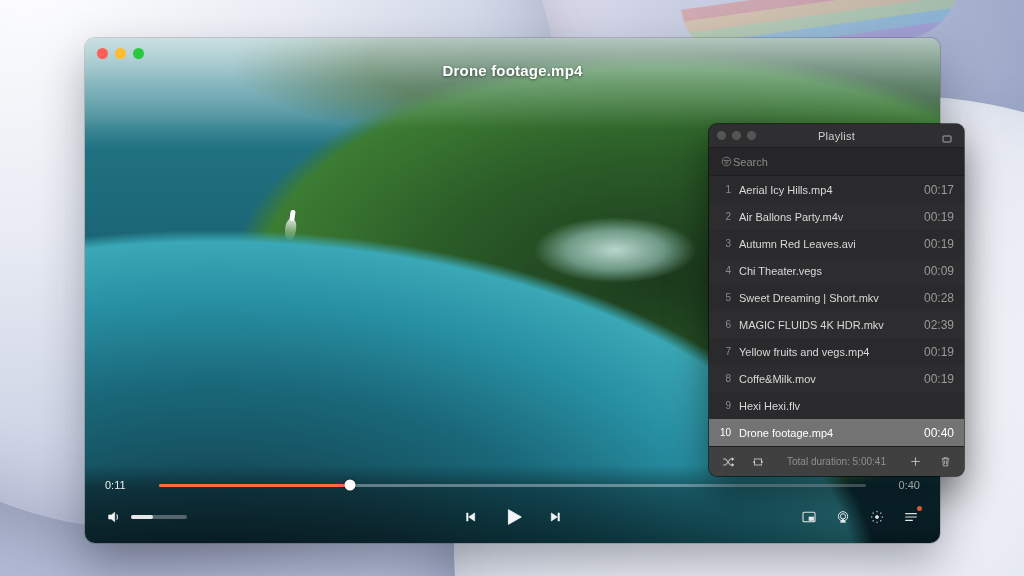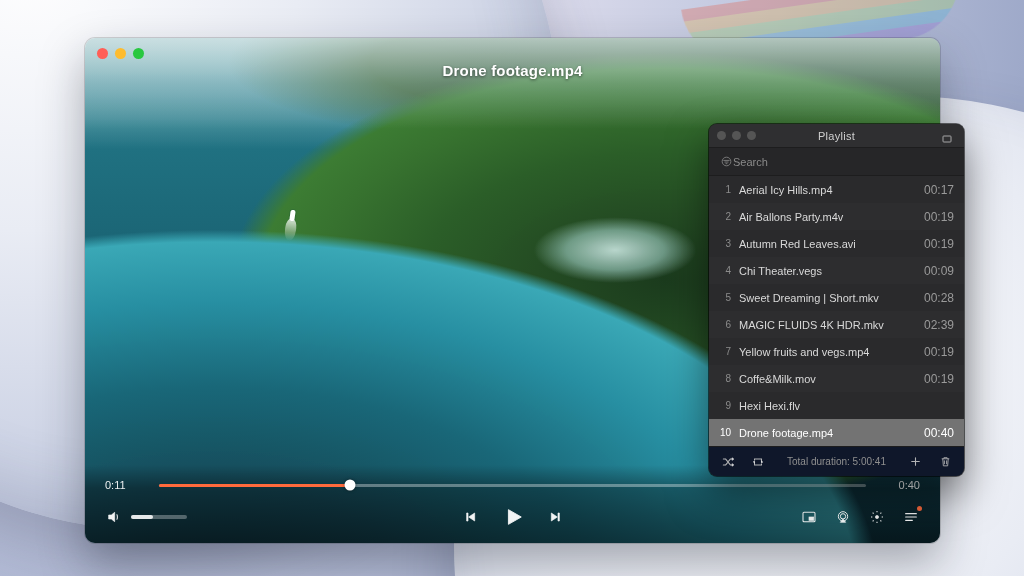--- a/index.html
+++ b/index.html
@@ -109,21 +109,21 @@
   .pl-list{flex:1;overflow:hidden;}
   .pl-row{display:flex;align-items:center;height:27px;padding:0 10px 0 8px;gap:8px;}
   .pl-row:nth-child(odd){background:#2a2a2c;}
   .pl-row:nth-child(even){background:#2d2d2f;}
   .pl-row.active{background:#737373;color:#fff;}
   .pl-idx{width:14px;text-align:right;color:#8c8c8c;font-size:10px;}
   .pl-row.active .pl-idx{color:#fff;}
   .pl-name{flex:1;white-space:nowrap;overflow:hidden;text-overflow:ellipsis;font-size:11px;}
   .pl-dur{color:#9a9a9a;font-size:12px;}
   .pl-row.active .pl-dur{color:#fff;}
-  .pl-footer{height:30px;border-top:1px solid #1d1d1e;display:flex;align-items:center;padding:0 10px;gap:12px;background:#0f172a;}
+  .pl-footer{height:30px;border-top:1px solid #1d1d1e;display:flex;align-items:center;padding:0 10px;gap:12px;background:#404040;}
   .pl-total{flex:1;text-align:center;color:#8f8f8f;font-size:10px;}
   svg{display:block}
 </style>
 </head>
 <body>
 
 <div class="wallpaper">
   <div class="rainbow"></div>
 </div>
 

